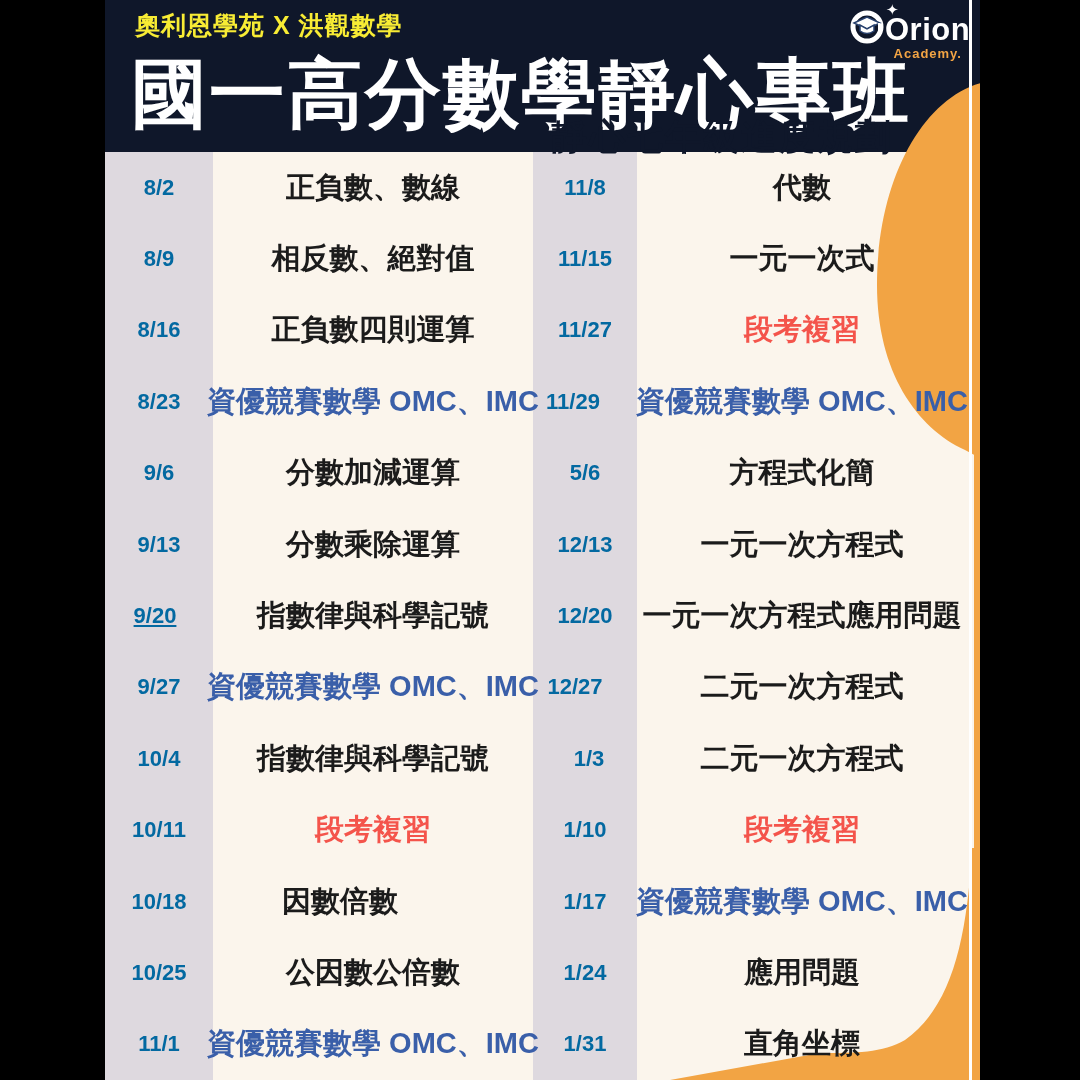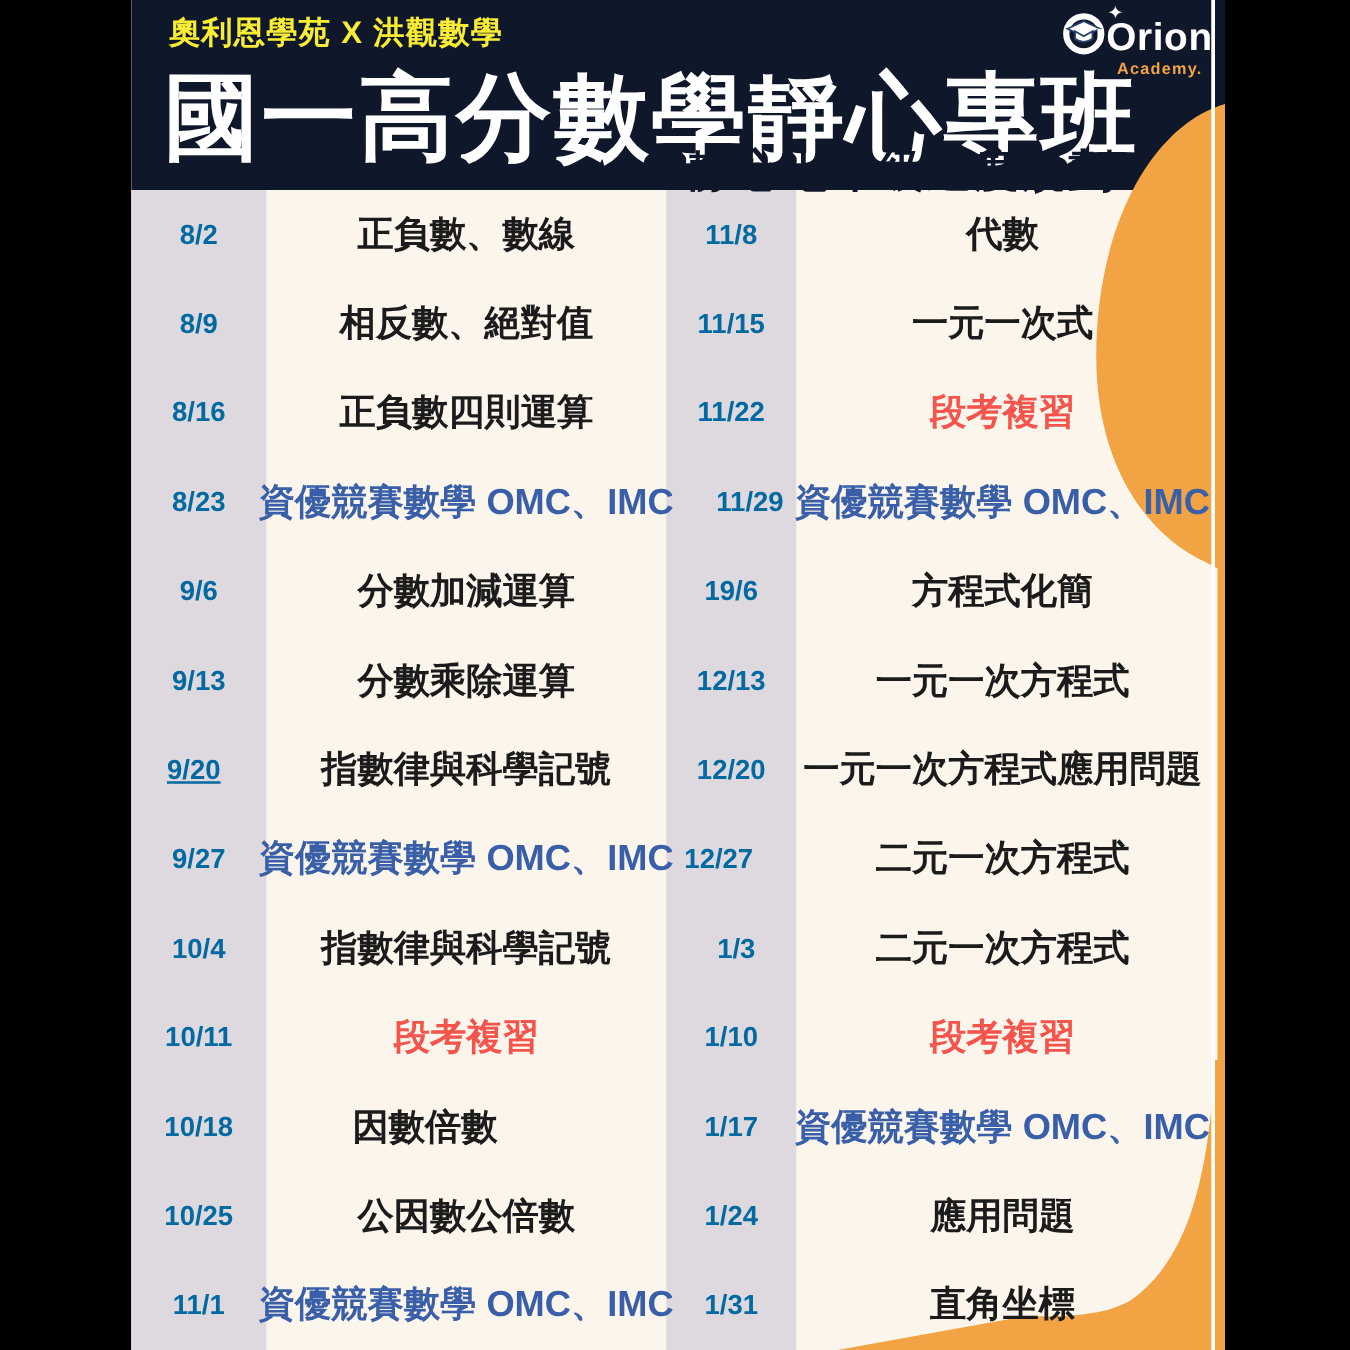--- a/index.html
+++ b/index.html
@@ -97,25 +97,25 @@
       <div class="cell date" style="left: 0px; top: 865.846px; width: 108px; height: 71.3846px;">10/18</div>
       <div class="cell topic normal" style="left: 108px; top: 865.846px; width: 254px; height: 71.3846px;">因數倍數</div>
       <div class="cell date" style="left: 0px; top: 937.231px; width: 108px; height: 71.3846px;">10/25</div>
       <div class="cell topic normal" style="left: 108px; top: 937.231px; width: 320px; height: 71.3846px;">公因數公倍數</div>
       <div class="cell date" style="left: 0px; top: 1008.62px; width: 108px; height: 71.3846px;">11/1</div>
       <div class="cell topic contest" style="left: 108px; top: 1008.62px; width: 320px; height: 71.3846px;">資優競賽數學 OMC、IMC</div>
       <div class="cell date" style="left: 428px; top: 152px; width: 104px; height: 71.3846px;">11/8</div>
       <div class="cell topic normal" style="left: 532px; top: 152px; width: 330px; height: 71.3846px;">代數</div>
       <div class="cell date" style="left: 428px; top: 223.385px; width: 104px; height: 71.3846px;">11/15</div>
       <div class="cell topic normal" style="left: 532px; top: 223.385px; width: 330px; height: 71.3846px;">一元一次式</div>
-      <div class="cell date" style="left: 428px; top: 294.769px; width: 104px; height: 71.3846px;">11/22</div>
+      <div class="cell date" style="left: 428px; top: 294.769px; width: 104px; height: 71.3846px;">11/27</div>
       <div class="cell topic exam" style="left: 532px; top: 294.769px; width: 330px; height: 71.3846px;">段考複習</div>
-      <div class="cell date" style="left: 428px; top: 366.154px; width: 80px; height: 71.3846px; padding-left: 27px;">11/29</div>
+      <div class="cell date" style="left: 428px; top: 366.154px; width: 80px; height: 71.3846px;">11/29</div>
       <div class="cell topic contest" style="left: 532px; top: 366.154px; width: 330px; height: 71.3846px;">資優競賽數學 OMC、IMC</div>
-      <div class="cell date" style="left: 428px; top: 437.538px; width: 104px; height: 71.3846px;">19/6</div>
+      <div class="cell date" style="left: 428px; top: 437.538px; width: 104px; height: 71.3846px;">5/6</div>
       <div class="cell topic normal" style="left: 532px; top: 437.538px; width: 330px; height: 71.3846px;">方程式化簡</div>
       <div class="cell date" style="left: 428px; top: 508.923px; width: 104px; height: 71.3846px;">12/13</div>
       <div class="cell topic normal" style="left: 532px; top: 508.923px; width: 330px; height: 71.3846px;">一元一次方程式</div>
       <div class="cell date" style="left: 428px; top: 580.308px; width: 104px; height: 71.3846px;">12/20</div>
       <div class="cell topic normal" style="left: 532px; top: 580.308px; width: 330px; height: 71.3846px;">一元一次方程式應用問題</div>
       <div class="cell date" style="left: 428px; top: 651.692px; width: 84px; height: 71.3846px;">12/27</div>
       <div class="cell topic normal" style="left: 532px; top: 651.692px; width: 330px; height: 71.3846px;">二元一次方程式</div>
       <div class="cell date" style="left: 428px; top: 723.077px; width: 112px; height: 71.3846px;">1/3</div>
       <div class="cell topic normal" style="left: 532px; top: 723.077px; width: 330px; height: 71.3846px;">二元一次方程式</div>
       <div class="cell date" style="left: 428px; top: 794.462px; width: 104px; height: 71.3846px;">1/10</div>

